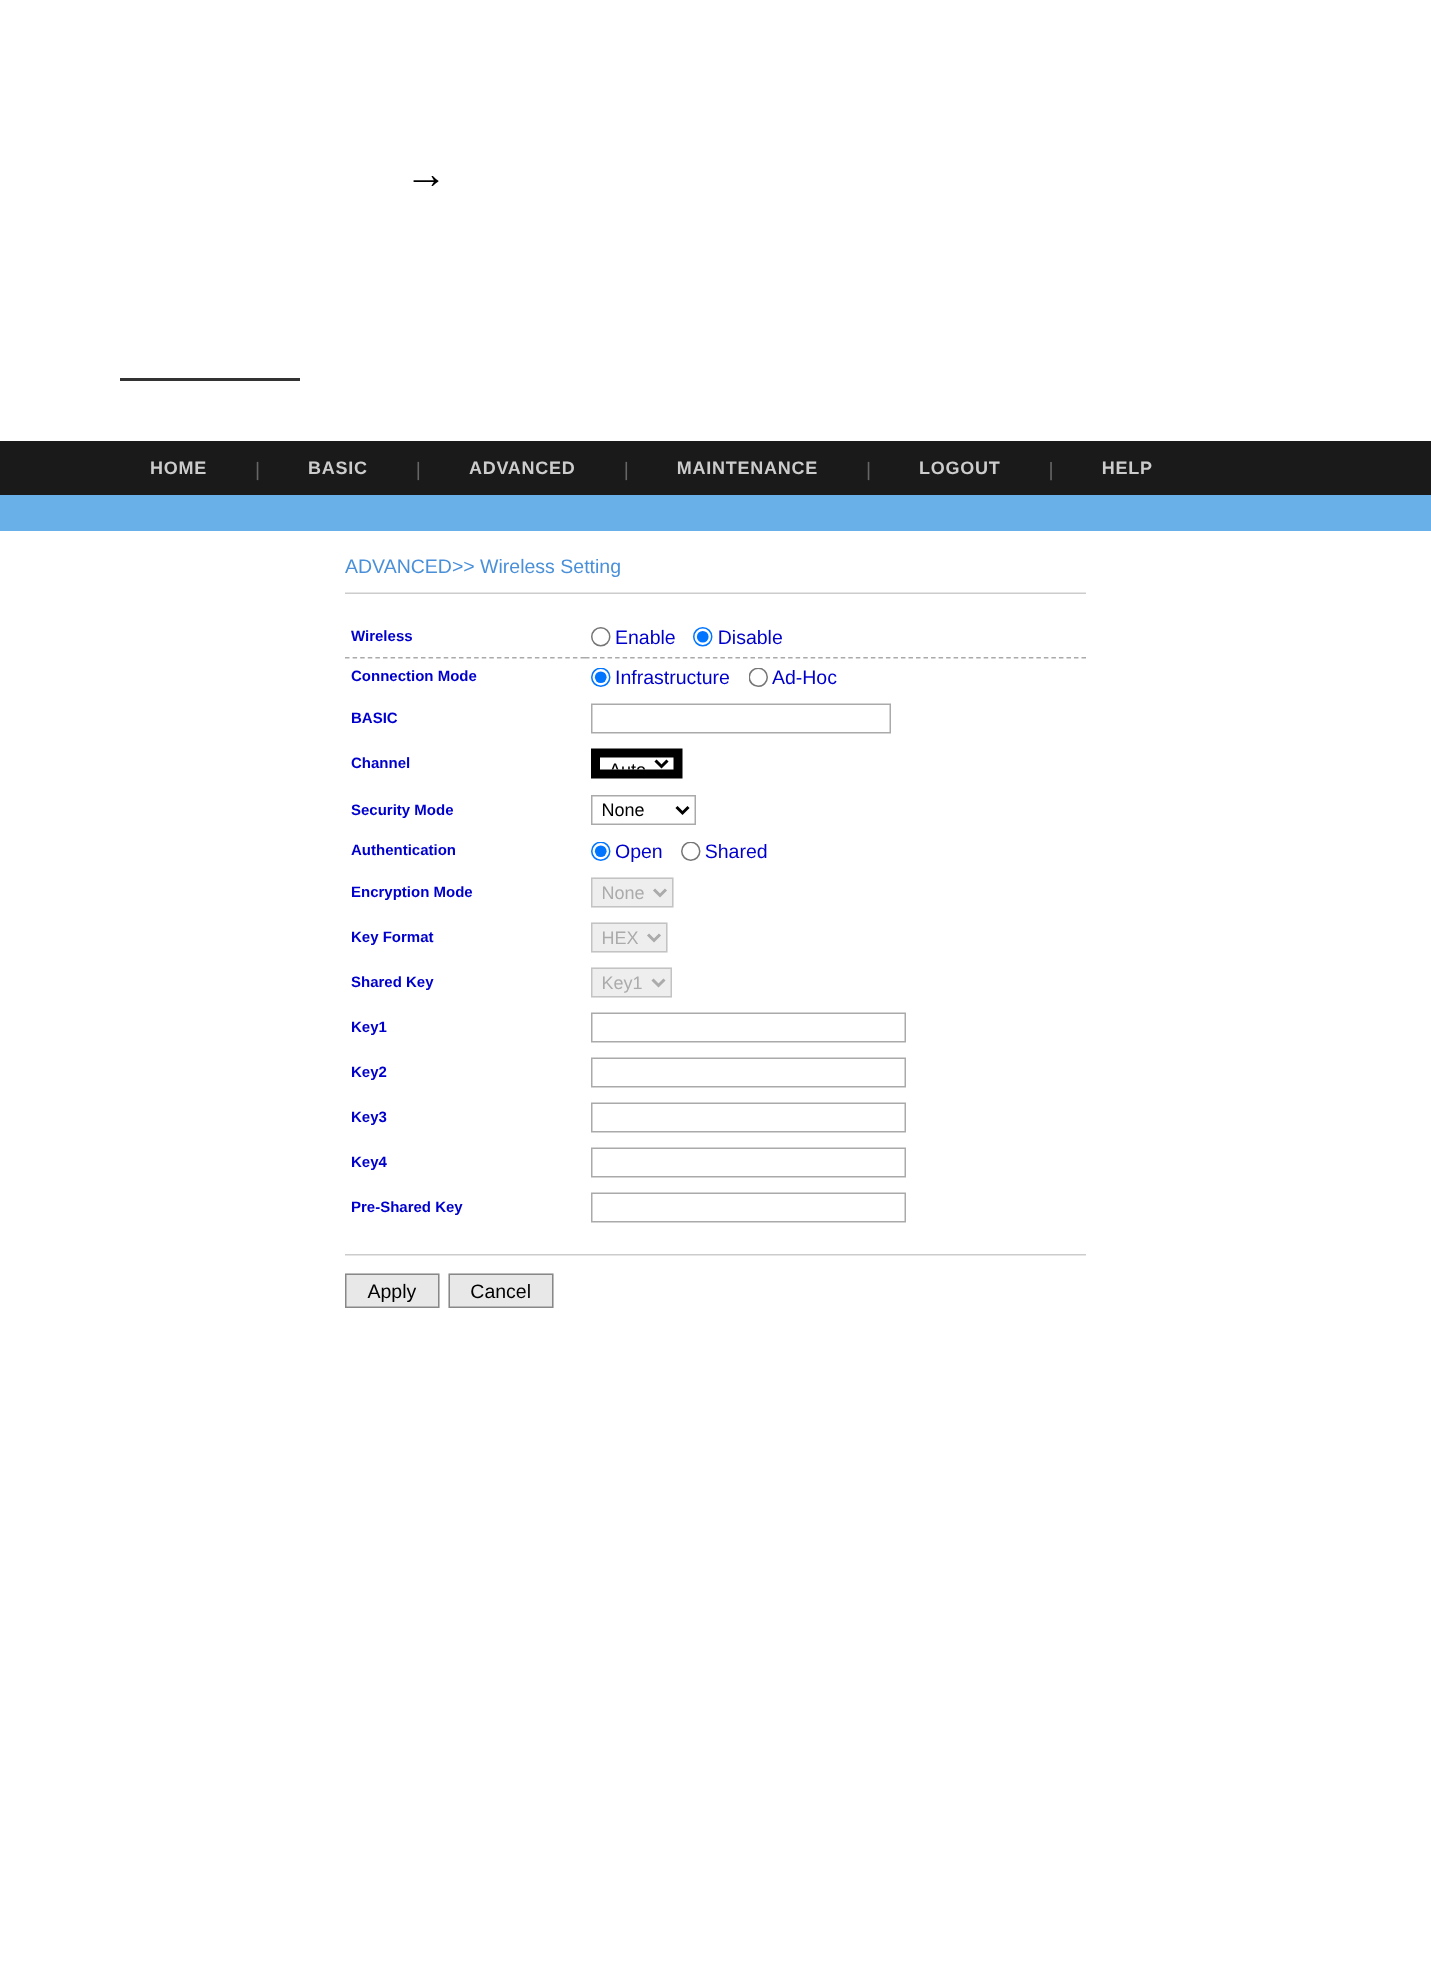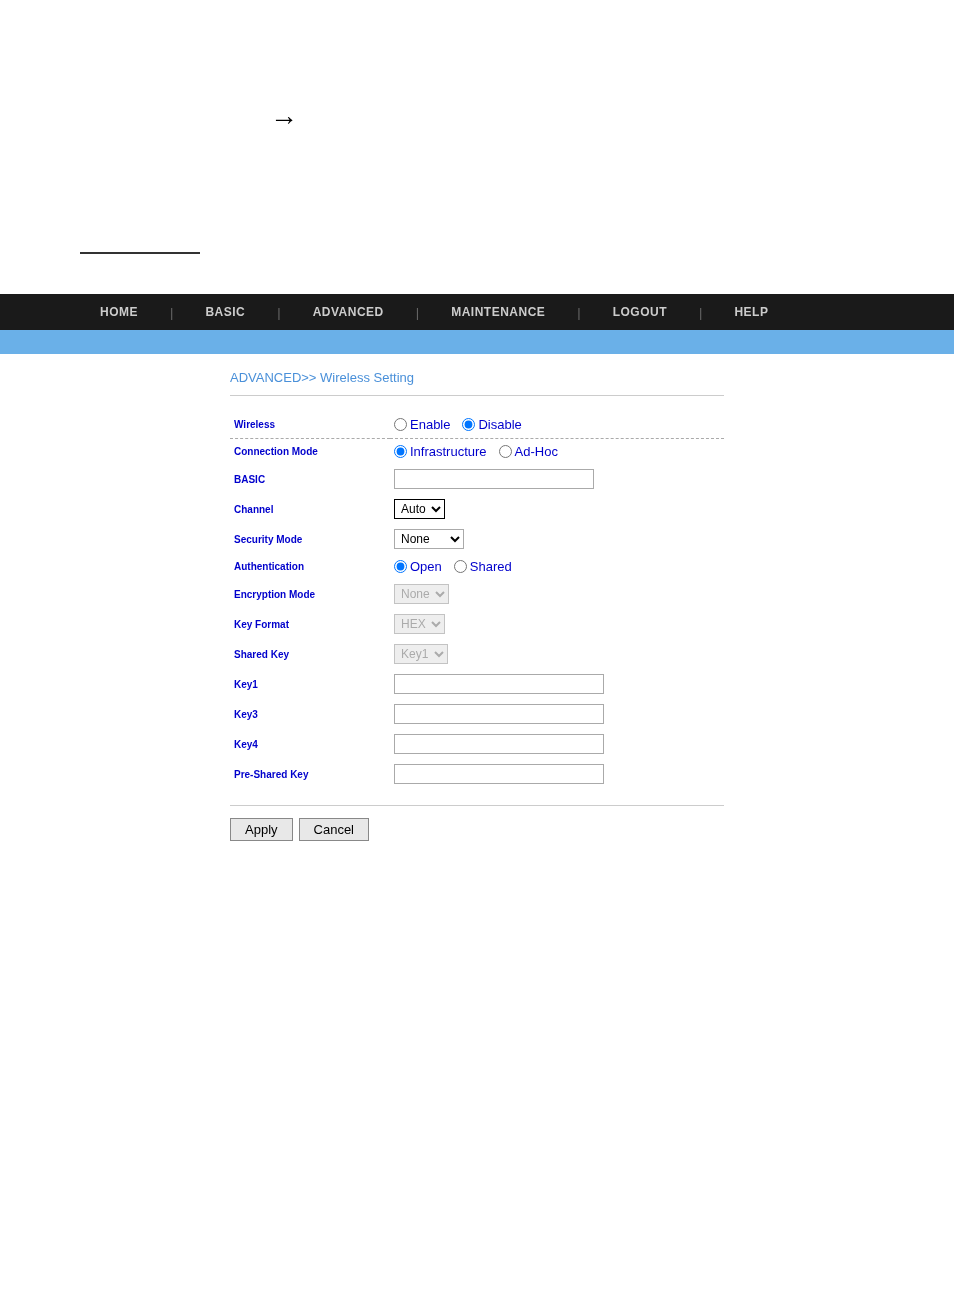--- a/index.html
+++ b/index.html
@@ -142,21 +142,21 @@
       border: 1px solid #aaa;
       padding: 2px 4px;
       font-size: 12px;
       width: 210px;
       height: 20px;
       background: #fff;
     }
 
     
     .select-sm {
-      border: 1px solid #000000;
+      border: 6px solid #000000;
       font-size: 12px;
       height: 20px;
       background: #fff;
       padding: 0 2px;
     }
     .select-md {
       border: 1px solid #aaa;
       font-size: 12px;
       height: 20px;
       background: #fff;
@@ -329,20 +329,26 @@
         </td>
       </tr>
 
       <tr>
         <td>Key1</td>
         <td>
           <input type="text" class="text-input-wide" value="" style="">
         </td>
       </tr>
 
+      <tr>
+        <td>Key2</td>
+        <td>
+          <input type="text" class="text-input-wide" value="" style="">
+        </td>
+      </tr>
 
       <tr>
         <td>Key3</td>
         <td>
           <input type="text" class="text-input-wide" value="" style="">
         </td>
       </tr>
 
       <tr>
         <td>Key4</td>

